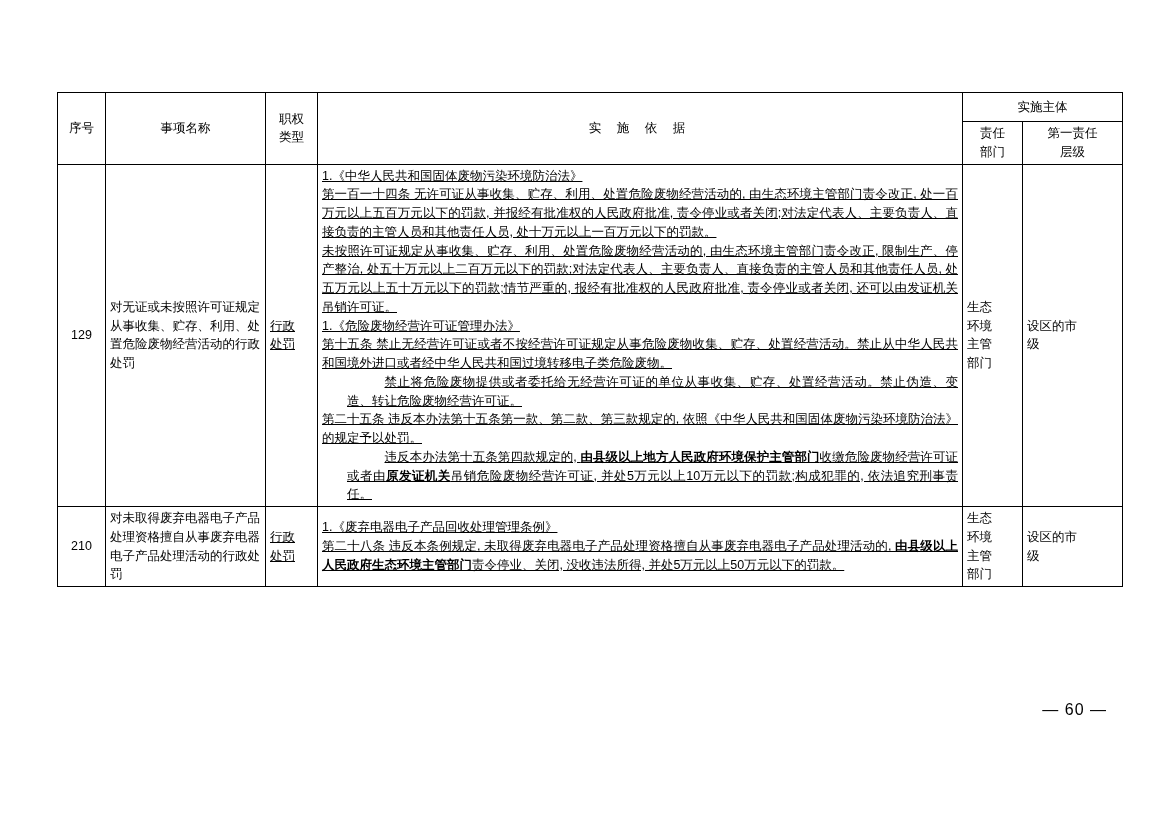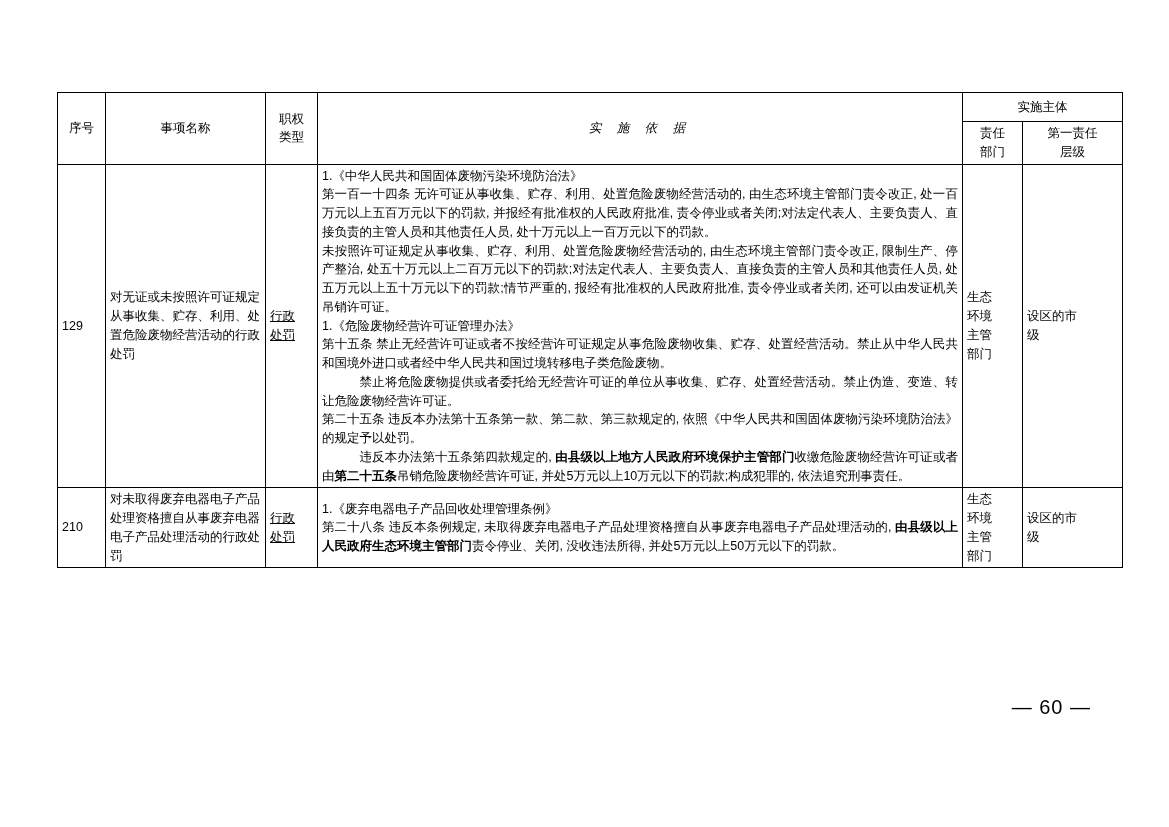--- a/index.html
+++ b/index.html
@@ -64,24 +64,25 @@
   .basis-cell {
     vertical-align: top;
     text-align: justify;
     font-size: 12.5px;
     line-height: 1.62;
     padding: 6px 7px 8px 7px;
   }
   .basis-cell p {
     margin: 0;
     text-indent: 0;
-  }
-  .basis-cell p.ind2 { text-indent: 3em; }
+    text-decoration: underline;
+  }
+  .basis-cell p.ind2 { text-indent: 3em; margin-left: 25px; }
   .cell-center {
-    text-align: left;
+    text-align: center;
   }
   .cell-name {
     text-align: left;
     line-height: 1.62;
     padding: 4px 6px;
     font-size: 12.5px;
     margin-left: 25px;
   }
   .cell-type {
     text-align: left;
@@ -94,28 +95,27 @@
     line-height: 1.35;
     font-size: 12.5px;
   }
   .cell-level {
     line-height: 1.35;
     font-size: 12.5px;
   }
   b, .bold { font-weight: bold; }
   .page-number {
     position: absolute;
-    right: 78px;
+    right: 62px;
     bottom: 108px;
-    font-size: 20px;
+    font-size: 16px;
     letter-spacing: 1px;
   }
   .spaced-title {
     letter-spacing: 6px;
-    font-style: italic;
   }
 </style>
 </head>
 <body>
 
 <div class="page">
 
   <table class="doc-table">
     <colgroup>
       <col class="c-seq">
@@ -158,21 +158,21 @@
             <div>处罚</div>
           </td>
           <td class="basis-cell">
             <p><span>1.《中华人民共和国固体废物污染环境防治法》</span></p>
             <p><span>第一百一十四条  无许可证从事收集、贮存、利用、处置危险废物经营活动的, 由生态环境主管部门责令改正, 处一百万元以上五百万元以下的罚款, 并报经有批准权的人民政府批准, 责令停业或者关闭;对法定代表人、主要负责人、直接负责的主管人员和其他责任人员, 处十万元以上一百万元以下的罚款。</span></p>
             <p><span>未按照许可证规定从事收集、贮存、利用、处置危险废物经营活动的, 由生态环境主管部门责令改正, 限制生产、停产整治, 处五十万元以上二百万元以下的罚款;对法定代表人、主要负责人、直接负责的主管人员和其他责任人员, 处五万元以上五十万元以下的罚款;情节严重的, 报经有批准权的人民政府批准, 责令停业或者关闭, 还可以由发证机关吊销许可证。</span></p>
             <p><span>1.《危险废物经营许可证管理办法》</span></p>
             <p><span>第十五条    禁止无经营许可证或者不按经营许可证规定从事危险废物收集、贮存、处置经营活动。禁止从中华人民共和国境外进口或者经中华人民共和国过境转移电子类危险废物。</span></p>
             <p class="ind2"><span>禁止将危险废物提供或者委托给无经营许可证的单位从事收集、贮存、处置经营活动。禁止伪造、变造、转让危险废物经营许可证。</span></p>
             <p><span>第二十五条    违反本办法第十五条第一款、第二款、第三款规定的, 依照《中华人民共和国固体废物污染环境防治法》的规定予以处罚。</span></p>
-            <p class="ind2"><span>违反本办法第十五条第四款规定的, </span><span class="bold">由县级以上地方人民政府环境保护主管部门</span><span>收缴危险废物经营许可证或者由</span><span class="bold">第二十五条</span><span>吊销危险废物经营许可证, 并处5万元以上10万元以下的罚款;构成犯罪的, 依法追究刑事责任。</span></p>
+            <p class="ind2"><span>违反本办法第十五条第四款规定的, </span><span class="bold">由县级以上地方人民政府环境保护主管部门</span><span>收缴危险废物经营许可证或者由</span><span class="bold">原发证机关</span><span>吊销危险废物经营许可证, 并处5万元以上10万元以下的罚款;构成犯罪的, 依法追究刑事责任。</span></p>
           </td>
           <td class="cell-dept">
             <div>生态</div>
             <div>环境</div>
             <div>主管</div>
             <div>部门</div>
           </td>
           <td class="cell-level">
             <div>设区的市</div>
             <div>级</div>

